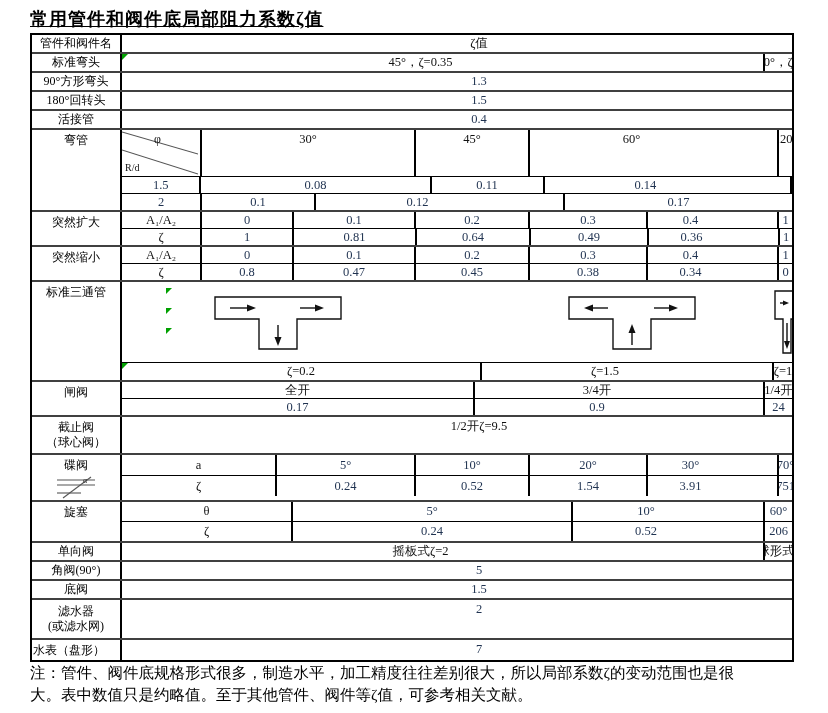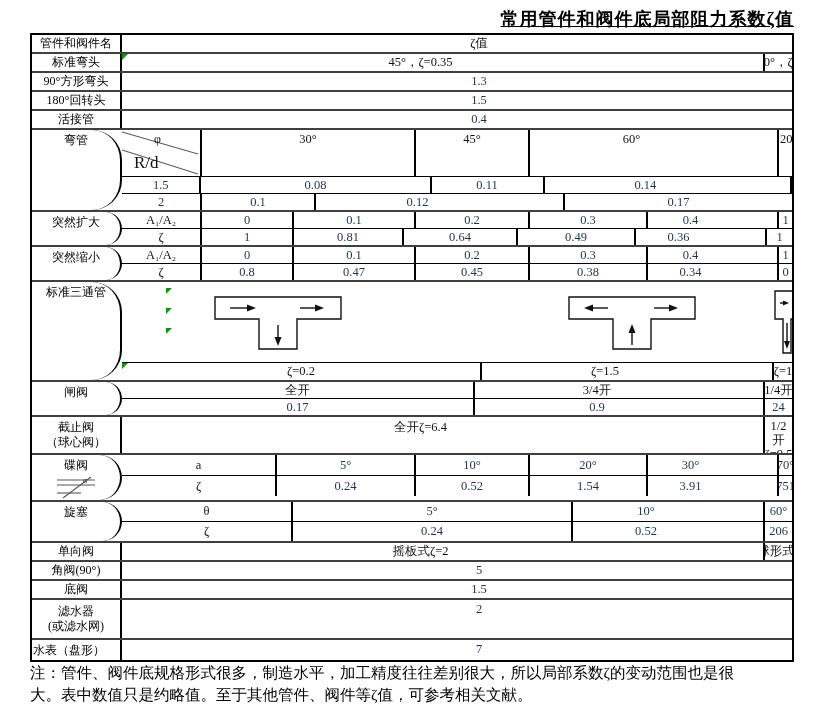--- a/index.html
+++ b/index.html
@@ -2,35 +2,35 @@
 <html><head>
 <meta charset="utf-8">
 <style>
   html,body{margin:0;padding:0;}
   body{
     width:828px;height:713px;background:#ffffff;position:relative;
     font-family:"Liberation Serif","DejaVu Serif",serif;color:#111;
     overflow:hidden;
   }
   .title{
-    position:absolute;top:7px;left:30px;width:764px;text-align:right;
+    position:absolute;top:7px;left:30px;width:764px;text-align:left;
     font-size:18px;font-weight:bold;text-decoration:underline;letter-spacing:1px;color:#000;
   }
   .tbl{
     position:absolute;left:30px;top:33px;width:764px;
     border:2px solid #000;box-sizing:border-box;background:#fff;
   }
   .sec{display:flex;border-bottom:2px solid #404040;}
   .sec:last-child{border-bottom:none;}
   .lab{
     flex:0 0 90px;box-sizing:border-box;border-right:2px solid #000;
     display:flex;flex-direction:column;align-items:center;justify-content:center;
     text-align:center;font-size:12px;line-height:15px;color:#000;min-width:0;
   }
-  .lab.top{justify-content:flex-start;padding-top:3px;border-radius:30px;}
+  .lab.top{justify-content:flex-start;padding-top:3px;}
   .lab.leftal{align-items:flex-start;text-align:left;padding-left:1px;}
   .bodycol{flex:1 1 auto;display:flex;flex-direction:column;min-width:0;}
   .r{display:flex;border-bottom:1px solid #000;min-width:0;}
   .r:last-child{border-bottom:none;}
   .c{
     box-sizing:border-box;border-left:2px solid #000;
     display:flex;align-items:center;justify-content:center;
     font-size:12.5px;min-width:0;flex:0 1 auto;position:relative;
     white-space:nowrap;overflow:hidden;
   }
@@ -39,21 +39,21 @@
   .num{color:#1f3250;}
   .topal{align-items:flex-start;padding-top:2px;}
   .wrapok{white-space:normal;line-height:14px;text-align:center;}
   .flag{
     position:absolute;left:0;width:0;height:0;
     border-top:6px solid #00a000;border-right:6px solid transparent;
   }
   .diagcell{position:relative;}
   .diagcell svg{position:absolute;left:0;top:0;}
   .phi{position:absolute;left:32px;top:2px;font-size:12px;}
-  .rd{position:absolute;left:12px;bottom:3px;font-size:17px;}
+  .rd{position:absolute;left:3px;bottom:3px;font-size:10px;}
   .teecell{position:relative;}
   .teecell svg{position:absolute;top:5px;}
   .bfly{margin-top:1px;}
   .note{
     position:absolute;left:30px;width:796px;font-size:15.5px;line-height:21px;color:#000;
   }
   .shape{stroke:#111;fill:none;stroke-width:1.4;}
   .ah{fill:#111;stroke:none;}
   .thin{stroke:#555;stroke-width:1.1;fill:none;}
 </style>
@@ -154,21 +154,21 @@
         <div class="c num" style="width:92px">0</div>
         <div class="c num" style="width:122px">0.1</div>
         <div class="c num" style="width:114px">0.2</div>
         <div class="c num" style="width:118px">0.3</div>
         <div class="c num" style="width:87px">0.4</div>
         <div class="c num fill">1</div>
       </div>
       <div class="r" style="height:16px">
         <div class="c" style="width:78px">ζ</div>
         <div class="c num" style="width:92px">1</div>
-        <div class="c num" style="width:110px">0.81</div>
+        <div class="c num" style="width:123px">0.81</div>
         <div class="c num" style="width:114px">0.64</div>
         <div class="c num" style="width:118px">0.49</div>
         <div class="c num" style="width:87px">0.36</div>
         <div class="c num fill">1</div>
       </div>
     </div>
   </div>
 
   <div class="sec">
     <div class="lab top">突然缩小</div>
@@ -256,21 +256,20 @@
     </div>
   </div>
 
   <div class="sec">
     <div class="lab">
       <span>截止阀</span>
       <span>（球心阀）</span>
     </div>
     <div class="bodycol">
       <div class="r" style="height:36px">
-        <div class="c topal" style="width:597px">全开ζ=6.4</div>
         <div class="c topal wrapok fill">1/2开ζ=9.5</div>
       </div>
     </div>
   </div>
 
   <div class="sec">
     <div class="lab top">
       <span>碟阀</span>
       <svg class="bfly" width="46" height="26" viewBox="0 0 46 26">
         <line x1="4" y1="6" x2="42" y2="6" class="thin"></line>

